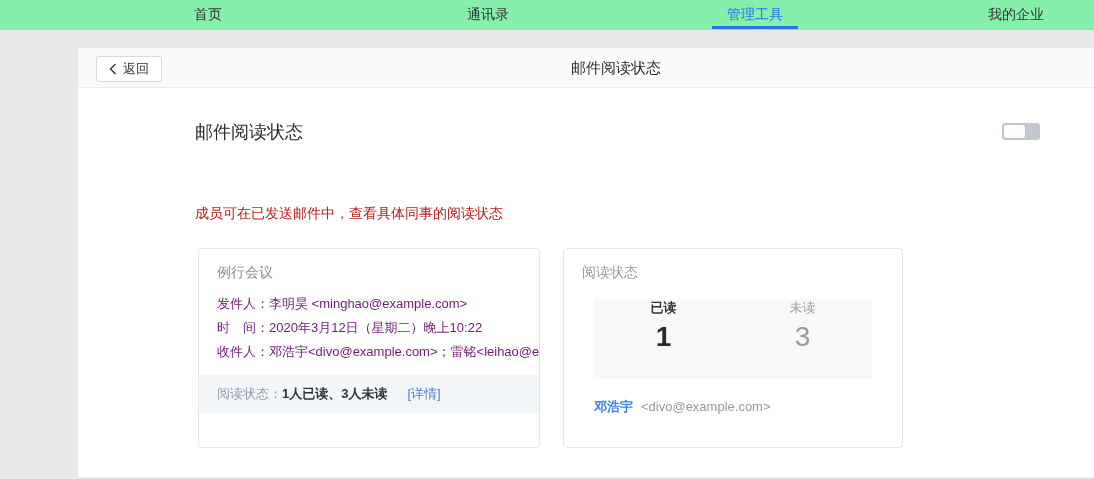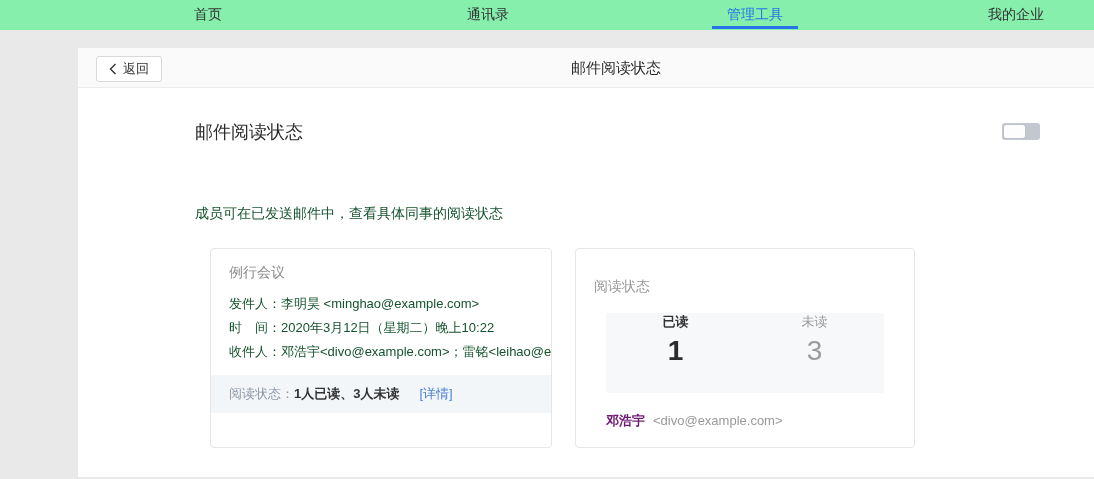--- a/index.html
+++ b/index.html
@@ -74,71 +74,71 @@
     cursor: pointer;
   }
   .toggle-knob {
     position: absolute; left: 2px; top: 2px;
     width: 21px; height: 13px;
     background: #fdfdfe; border-radius: 2px;
     box-shadow: 0 0 1px rgba(0,0,0,.25);
   }
   .description {
     position: absolute; left: 117px; top: 157px;
-    font-size: 14px; color: #14532d;
+    font-size: 14px; color: #b91c1c;
   }
 
   .cards {
-    position: absolute; left: 132px; top: 200px;
+    position: absolute; left: 120px; top: 200px;
     display: flex; gap: 23px;
   }
   .card {
     background: #fff; border: 1px solid #e6e6e6; border-radius: 4px;
     height: 200px; overflow: hidden;
   }
 
   
   .mail-card { width: 342px; padding-top: 15px; }
   .mail-subject {
     padding: 0 18px; font-size: 14px; color: #8a8a8a; margin-bottom: 10px;
   }
   .mail-field {
-    padding: 0 18px; font-size: 13px; color: #14532d;
+    padding: 0 18px; font-size: 13px; color: #701a75;
     line-height: 24px; white-space: nowrap; overflow: hidden;
   }
   .mail-status-strip {
     margin-top: 11px; background: #f3f6f9;
     padding: 10px 18px; font-size: 13px; white-space: nowrap;
   }
   .mail-status-label { color: #8a97a8; }
   .mail-status-value { color: #333; font-weight: 600; text-align: center; }
   .mail-detail-link { color: #4d7fd6; margin-left: 20px; cursor: pointer; }
 
   
-  .status-card { width: 340px; padding: 29px 18px 0; }
+  .status-card { width: 340px; padding: 15px 18px 0; }
   .status-title { font-size: 14px; color: #999; }
   .stat-panel {
     margin: 17px 12px 0; height: 80px;
     background: #f7f8fa;
     display: flex; align-items: stretch;
   }
   .stat {
     flex: 1; display: flex; flex-direction: column;
     align-items: center; justify-content: flex-start;
   }
   .stat-label { font-size: 13px; margin-bottom: 5px; }
   .stat-count { font-size: 28px; line-height: 30px; }
   .stat.read  .stat-label { color: #333; font-weight: 600; }
   .stat.read  .stat-count { color: #2b2b2b; font-weight: 600; }
   .stat.unread .stat-label { color: #9b9b9b; }
   .stat.unread .stat-count { color: #9b9b9b; }
   .reader-row {
     margin: 19px 12px 0; font-size: 13px; white-space: nowrap;
   }
-  .reader-name { color: #701a75; font-weight: 600; margin-right: 8px; }
+  .reader-name { color: #3b82f6; font-weight: 600; margin-right: 8px; }
   .reader-email { color: #999; }
 </style>
 </head>
 <body>
 
 <div class="topnav">
   <div class="nav-item n0">首页</div>
   <div class="nav-item n1">通讯录</div>
   <div class="nav-item n2 active">管理工具</div>
   <div class="nav-item n3">我的企业</div>

